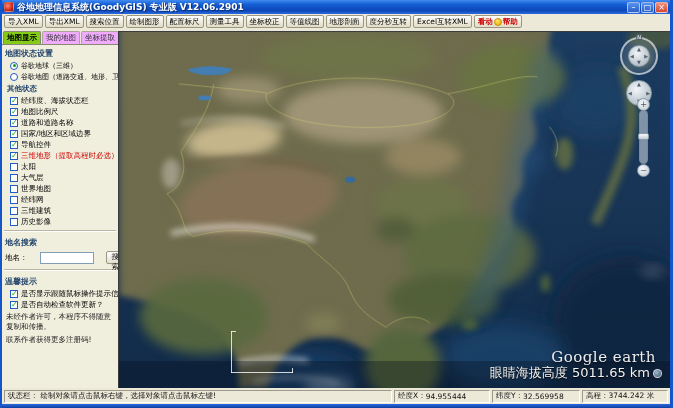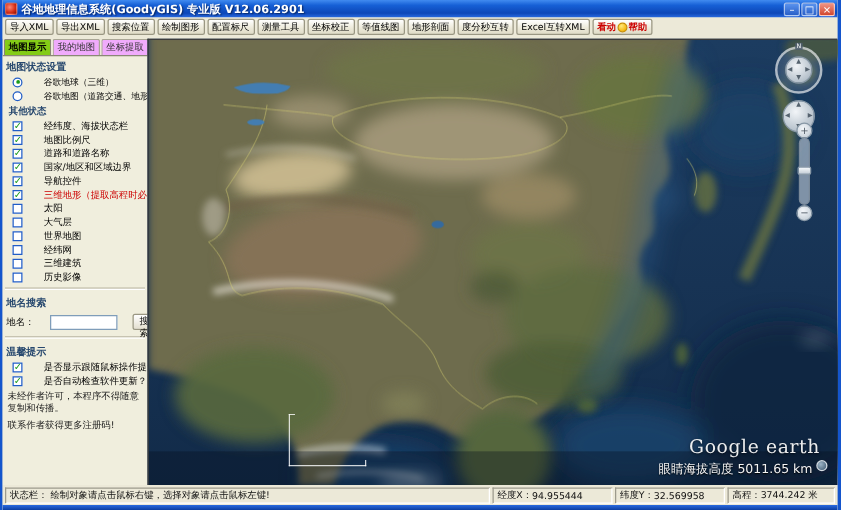--- a/index.html
+++ b/index.html
@@ -27,21 +27,21 @@
   
   .body{display:flex;height:357px}
   .leftcol{width:116px;flex:none;display:flex;flex-direction:column}
   .tabs{height:13px;display:flex;align-items:flex-end;padding-left:1px;gap:1px}
   .tab{font-size:7.5px;padding:1px 3px;white-space:nowrap;background:#f0abfc;border:1px solid #a9a695;border-bottom:none;
        border-radius:2px 2px 0 0;color:#333}
   .tab.active{background:#84cc16;border-color:#8a8876;color:#000;font-weight:bold}
   .panel{flex:1;background:#f0eedd;border-top:1px solid #8a8876;overflow:hidden;padding-top:1px}
   .phead{font-size:8px;color:#27486e;font-weight:bold;padding:2px 3px 1px}
   .psub{font-size:7.5px;color:#27486e;font-weight:bold;padding:2px 3px 1px 5px}
-  .radio-row,.chk-row{display:flex;align-items:center;gap:17px;padding:0 2px 0 8px;height:11px;overflow:hidden;white-space:nowrap}
+  .radio-row,.chk-row{display:flex;align-items:center;gap:3px;padding:0 2px 0 8px;height:11px;overflow:hidden;white-space:nowrap}
   .radio{width:8px;height:8px;border-radius:50%;background:#fff;border:1px solid #215dc6;flex:none;position:relative}
   .radio.on::after{content:"";position:absolute;left:1.5px;top:1.5px;width:3px;height:3px;border-radius:50%;background:#1a9a1a}
   .chkbox{width:8px;height:8px;background:#fff;border:1px solid #215dc6;flex:none;position:relative}
   .chkbox.on::after{content:"✓";position:absolute;left:0;top:-2px;font-size:8px;font-weight:bold;color:#1a9a1a}
   .rlbl{font-size:7px;color:#000}
   .clbl{font-size:7.5px;color:#000}
   .clbl.red{color:#cc0000}
   .sep{height:2px;border-top:1px solid #b9b5a2;border-bottom:1px solid #fff;margin:3px 2px}
   .search-row{display:flex;align-items:center;gap:12px;padding:2px 3px}
   .slbl{font-size:7.5px;flex:none}
@@ -67,22 +67,22 @@
   .nav-zoomtrack{position:absolute;right:22px;top:78px;width:9px;height:54px;border-radius:5px;
                  background:rgba(230,238,245,.5);border:1px solid rgba(120,135,150,.8)}
   .nav-zbtn{position:absolute;width:13px;height:13px;border-radius:50%;border:1px solid #8898a6;text-align:center;
             font-size:8px;line-height:11px;color:#4a5560;background:radial-gradient(circle at 40% 35%,#f4f7fa,#bac5cf)}
   .nav-zoomin{right:20px;top:66px}
   .nav-zoomout{right:20px;top:132px}
   .nav-zoomhandle{position:absolute;right:21px;top:101px;width:11px;height:7px;border:1px solid #8898a6;border-radius:2px;
                   background:linear-gradient(#f7fafc,#c3cdd6)}
   .ge-mark{position:absolute;right:14px;bottom:22px;font-family:"DejaVu Serif",serif;font-size:15px;
            color:rgba(255,255,255,.92);letter-spacing:.5px;text-shadow:0 1px 2px rgba(0,0,0,.65)}
-  .alt-line{position:absolute;right:8px;bottom:6px;font-size:10px;color:rgba(255,255,255,.95);
-            display:flex;align-items:flex-start;gap:3px;text-shadow:0 1px 1px #000}
+  .alt-line{position:absolute;right:8px;bottom:6px;font-size:13px;color:rgba(255,255,255,.95);
+            display:flex;align-items:center;gap:3px;text-shadow:0 1px 1px #000}
   .alt-globe{width:9px;height:9px;border-radius:50%;flex:none;
              background:radial-gradient(circle at 35% 35%,#9fb6c8,#39536b);border:1px solid rgba(255,255,255,.7)}
   .scalebar{position:absolute;left:112px;bottom:15px;width:62px;height:42px;pointer-events:none}
   .sb-v{position:absolute;left:0;bottom:0;width:1px;height:42px;background:rgba(255,255,255,.8)}
   .sb-h{position:absolute;left:0;bottom:0;width:62px;height:1px;background:rgba(255,255,255,.8)}
   .sb-t1{position:absolute;left:61px;bottom:0;width:1px;height:5px;background:rgba(255,255,255,.8)}
   .sb-t2{position:absolute;left:0;top:0;width:5px;height:1px;background:rgba(255,255,255,.8)}
   
   .statusbar{height:16px;display:flex;align-items:center;gap:2px;padding:1px 2px;background:#ece9d8}
   .scell{border:1px solid;border-color:#9c9a8c #ffffff #ffffff #9c9a8c;height:13px;font-size:7.5px;

